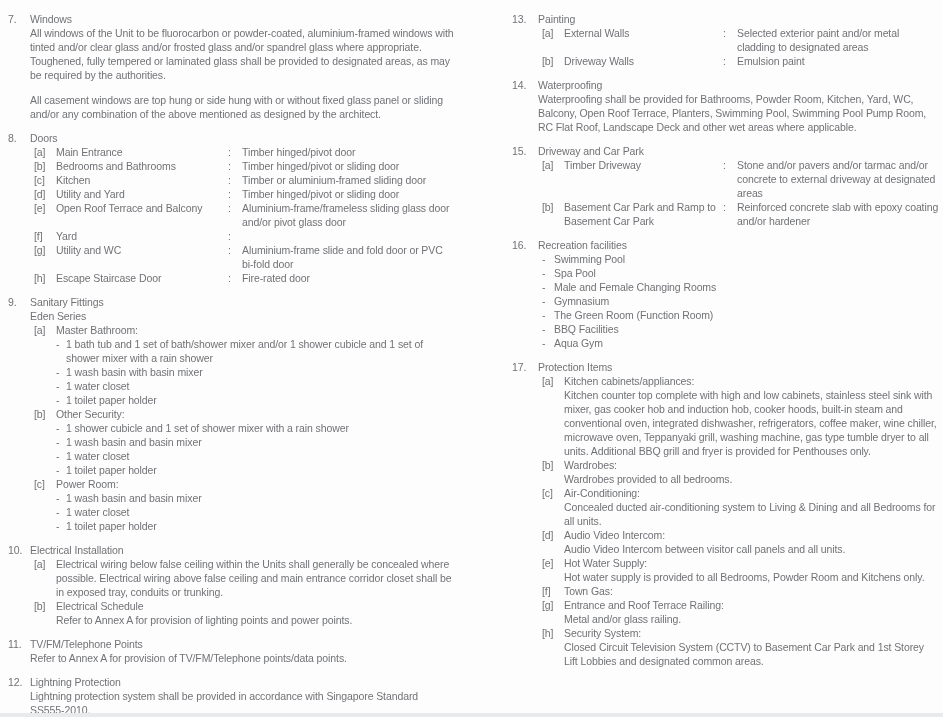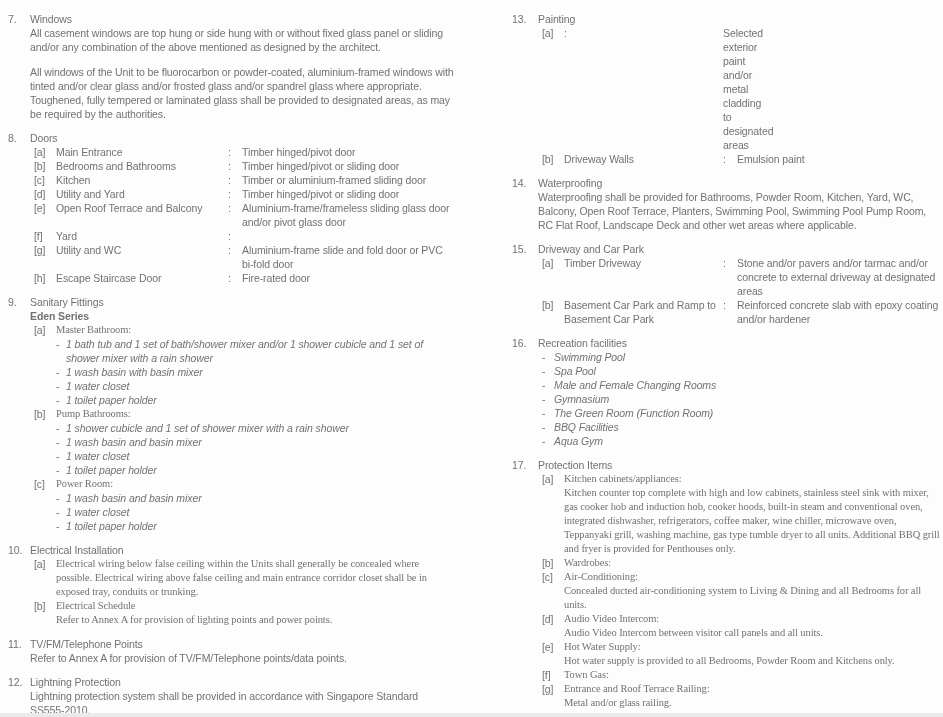--- a/index.html
+++ b/index.html
@@ -28,62 +28,62 @@
 
   .sec { margin-bottom: 10px; }
   .sec-head { display: flex; }
   .num { flex: none; width: 22px; }
   #col-1 .num { width: 26px; }
   .sec-body { padding-left: 22px; }
   #col-1 .sec-body { padding-left: 26px; }
 
   .para { margin: 0; }
   .para + .para { margin-top: 11px; }
-  .subtitle { margin: 0; font-weight: bold; }
+  .subtitle { margin: 0; }
 
   .kv-row {
     display: grid;
     grid-template-columns: 22px 172px 14px 1fr;
     padding-left: 4px;
   }
   #col-1 .kv-row { grid-template-columns: 22px 159px 14px 1fr; }
   .kv-value { max-width: 216px; }
 
   .dash-row { display: flex; }
   .sec-body > .dash-row { padding-left: 4px; }
   .sec-body > .dash-row .dash { width: 12px; }
   .dash { flex: none; width: 10px; }
-  .dash-text { flex: 1; font-style: italic; }
+  .dash-text { flex: 1; }
 
   .li { display: flex; padding-left: 4px; }
   .letter { flex: none; }
   .li .letter { width: 22px; }
   .li-body { flex: 1; }
-  .li-title, .li-para { margin: 0; font-family: Liberation Serif, serif; }
+  .li-title, .li-para { margin: 0; }
 
   .page-edge {
     position: fixed;
     left: 0; right: 0; bottom: 0;
     height: 4px;
     background: #e9eaec;
   }
 </style>
 </head>
 <body>
 
 <div class="page">
   <div class="col" id="col-0">
       <div class="sec">
         <div class="sec-head">
           <span class="num">7.</span>
           <span class="title">Windows</span>
         </div>
         <div class="sec-body">
+          <p class="para">All windows of the Unit to be fluorocarbon or powder-coated, aluminium-framed windows with tinted and/or clear glass and/or frosted glass and/or spandrel glass where appropriate. Toughened, fully tempered or laminated glass shall be provided to designated areas, as may be required by the authorities.</p>
           <p class="para">All casement windows are top hung or side hung with or without fixed glass panel or sliding and/or any combination of the above mentioned as designed by the architect.</p>
-          <p class="para">All windows of the Unit to be fluorocarbon or powder-coated, aluminium-framed windows with tinted and/or clear glass and/or frosted glass and/or spandrel glass where appropriate. Toughened, fully tempered or laminated glass shall be provided to designated areas, as may be required by the authorities.</p>
         </div>
       </div>
       <div class="sec">
         <div class="sec-head">
           <span class="num">8.</span>
           <span class="title">Doors</span>
         </div>
         <div class="sec-body">
           <div class="kv-row">
             <span class="letter">[a]</span>
@@ -159,21 +159,21 @@
               </div>
               <div class="dash-row">
                 <span class="dash">-</span>
                 <span class="dash-text">1 toilet paper holder</span>
               </div>
             </div>
           </div>
           <div class="li">
             <span class="letter">[b]</span>
             <div class="li-body">
-              <div class="li-title">Pump Bathrooms:</div>
+              <div class="li-title">Other Security:</div>
               <div class="dash-row">
                 <span class="dash">-</span>
                 <span class="dash-text">1 shower cubicle and 1 set of shower mixer with a rain shower</span>
               </div>
               <div class="dash-row">
                 <span class="dash">-</span>
                 <span class="dash-text">1 wash basin and basin mixer</span>
               </div>
               <div class="dash-row">
                 <span class="dash">-</span>
@@ -247,20 +247,21 @@
     </div>
   <div class="col" id="col-1">
       <div class="sec">
         <div class="sec-head">
           <span class="num">13.</span>
           <span class="title">Painting</span>
         </div>
         <div class="sec-body">
           <div class="kv-row">
             <span class="letter">[a]</span>
+            <span class="kv-label">External Walls</span>
             <span class="kv-colon">:</span>
             <span class="kv-value">Selected exterior paint and/or metal cladding to designated areas</span>
           </div>
           <div class="kv-row">
             <span class="letter">[b]</span>
             <span class="kv-label">Driveway Walls</span>
             <span class="kv-colon">:</span>
             <span class="kv-value">Emulsion paint</span>
           </div>
         </div>
@@ -340,20 +341,21 @@
             <span class="letter">[a]</span>
             <div class="li-body">
               <div class="li-title">Kitchen cabinets/appliances:</div>
               <div class="li-para">Kitchen counter top complete with high and low cabinets, stainless steel sink with mixer, gas cooker hob and induction hob, cooker hoods, built-in steam and conventional oven, integrated dishwasher, refrigerators, coffee maker, wine chiller, microwave oven, Teppanyaki grill, washing machine, gas type tumble dryer to all units. Additional BBQ grill and fryer is provided for Penthouses only.</div>
             </div>
           </div>
           <div class="li">
             <span class="letter">[b]</span>
             <div class="li-body">
               <div class="li-title">Wardrobes:</div>
+              <div class="li-para">Wardrobes provided to all bedrooms.</div>
             </div>
           </div>
           <div class="li">
             <span class="letter">[c]</span>
             <div class="li-body">
               <div class="li-title">Air-Conditioning:</div>
               <div class="li-para">Concealed ducted air-conditioning system to Living &amp; Dining and all Bedrooms for all units.</div>
             </div>
           </div>
           <div class="li">
@@ -380,19 +382,20 @@
             <span class="letter">[g]</span>
             <div class="li-body">
               <div class="li-title">Entrance and Roof Terrace Railing:</div>
               <div class="li-para">Metal and/or glass railing.</div>
             </div>
           </div>
           <div class="li">
             <span class="letter">[h]</span>
             <div class="li-body">
               <div class="li-title">Security System:</div>
+              <div class="li-para">Closed Circuit Television System (CCTV) to Basement Car Park and 1st Storey Lift Lobbies and designated common areas.</div>
             </div>
           </div>
         </div>
       </div>
     </div>
 </div>
 <div class="page-edge"></div>
 
 </body></html>

